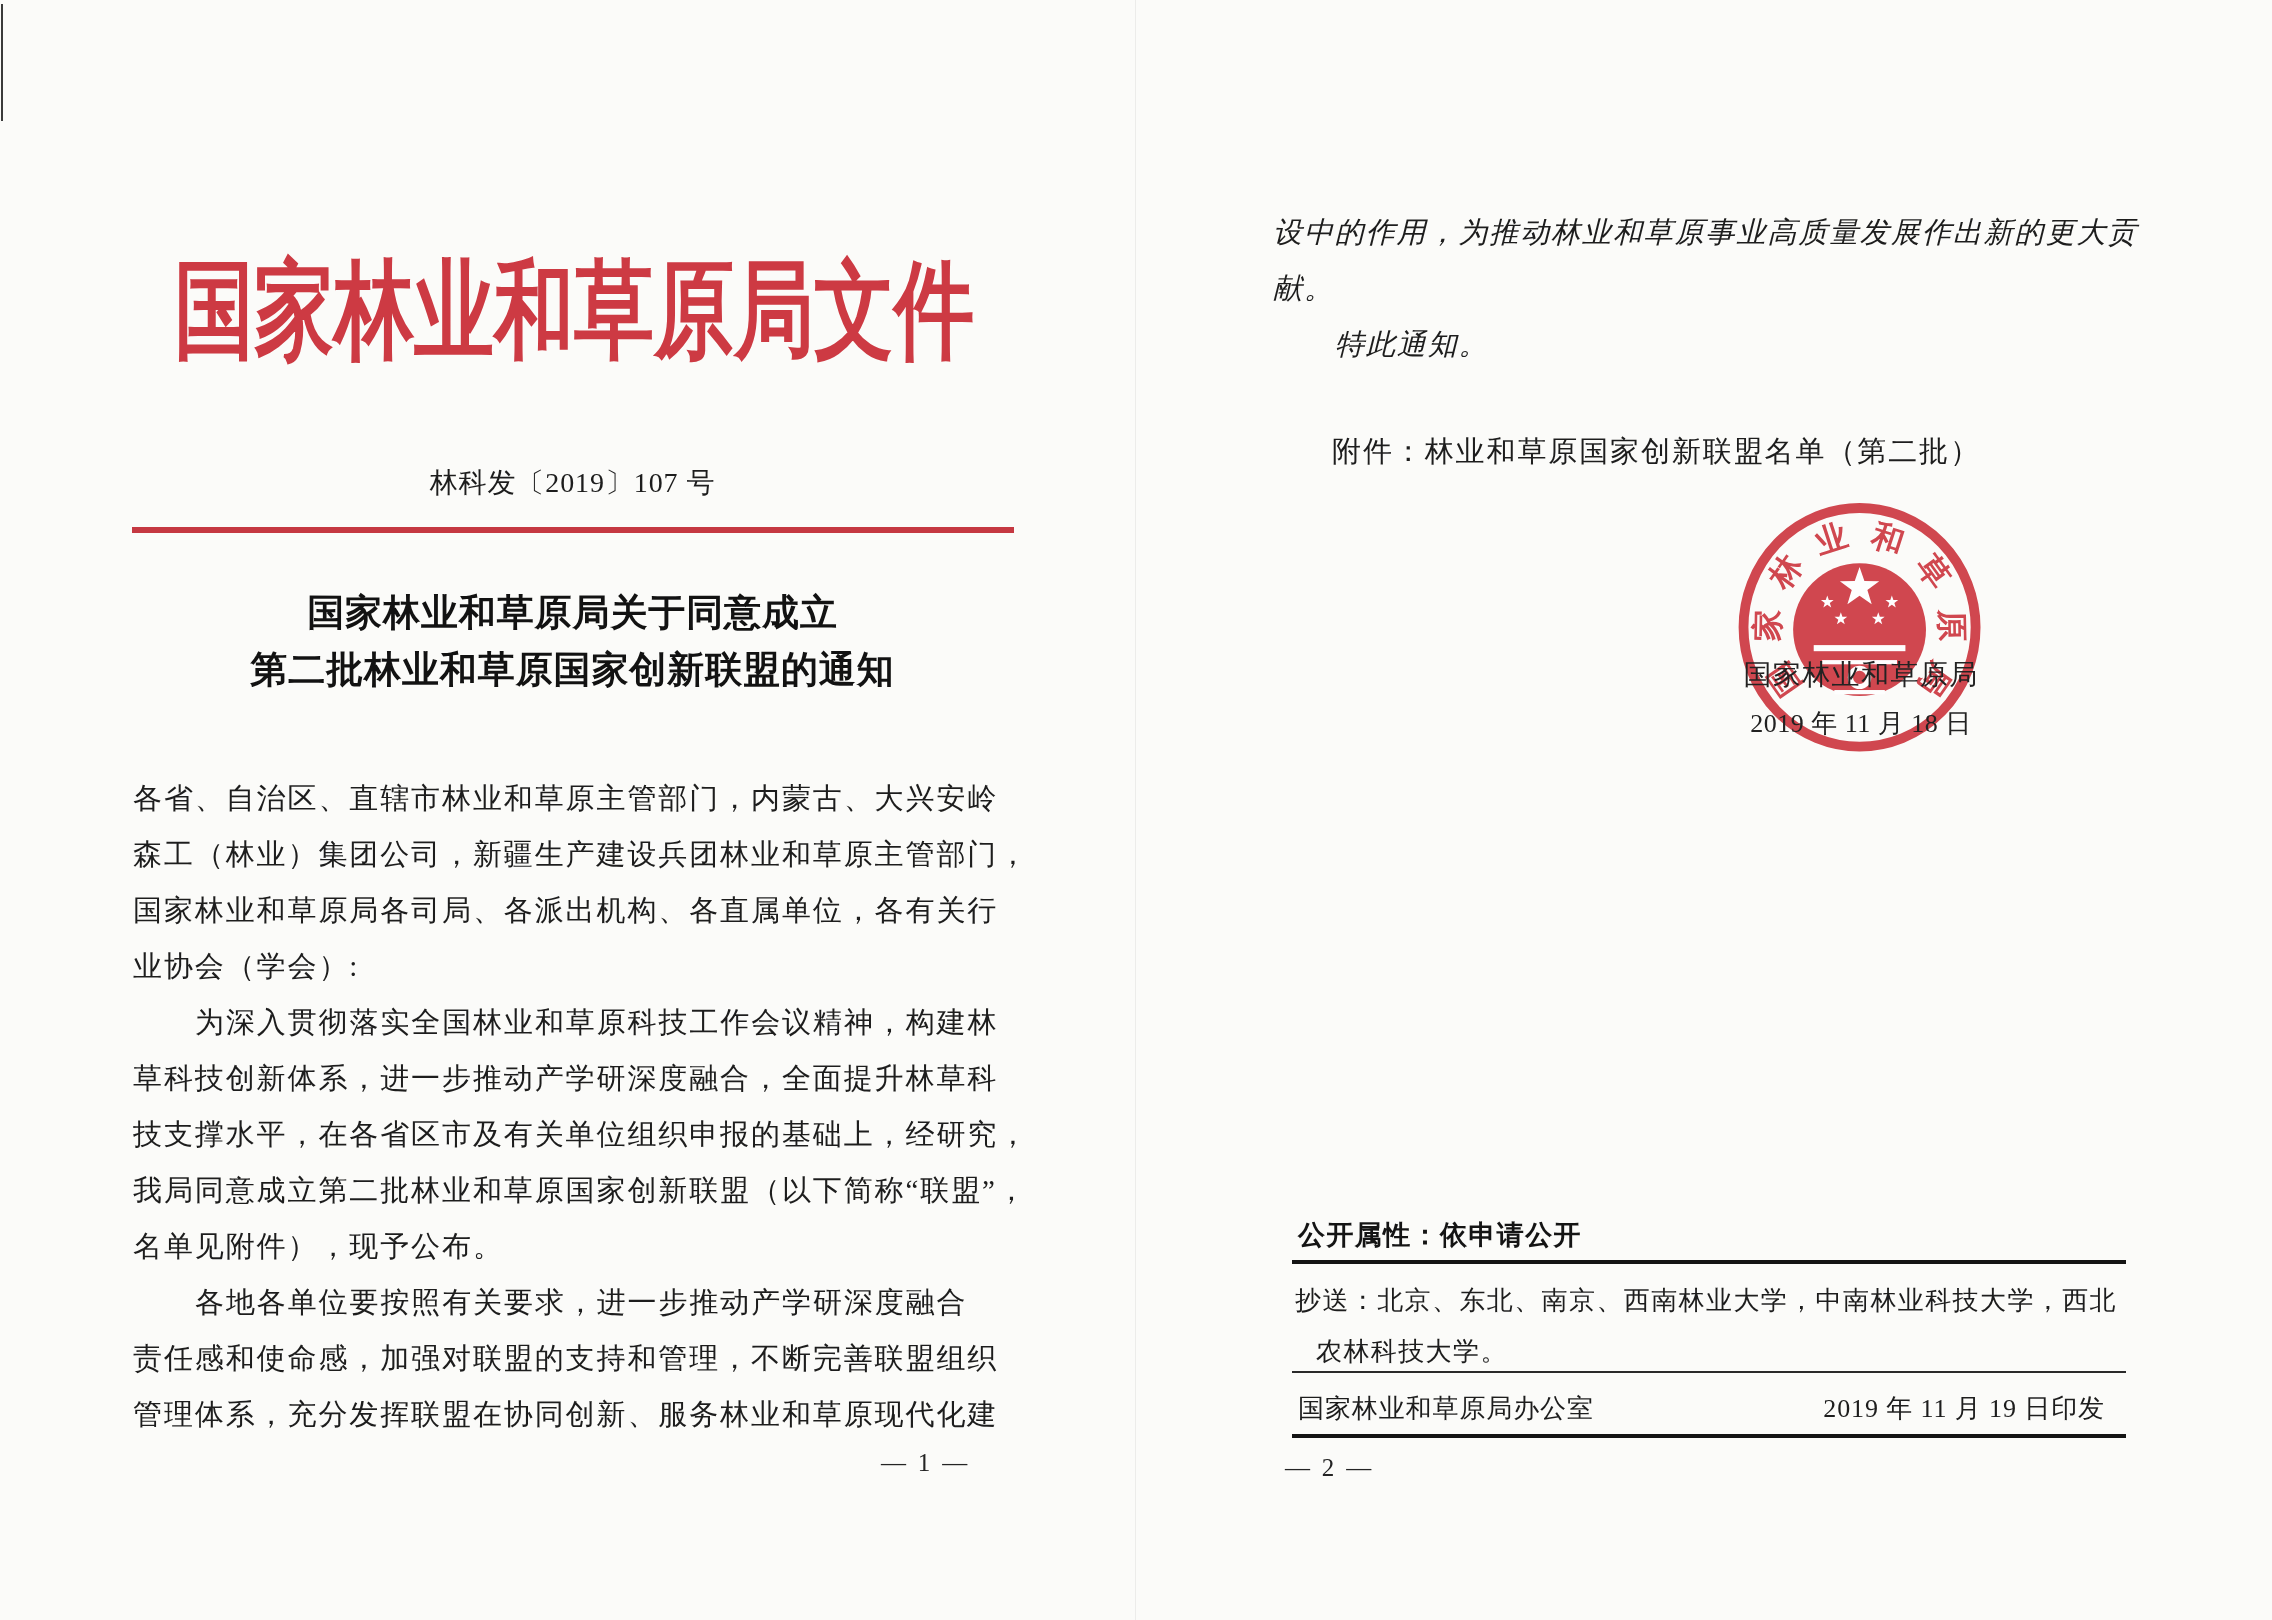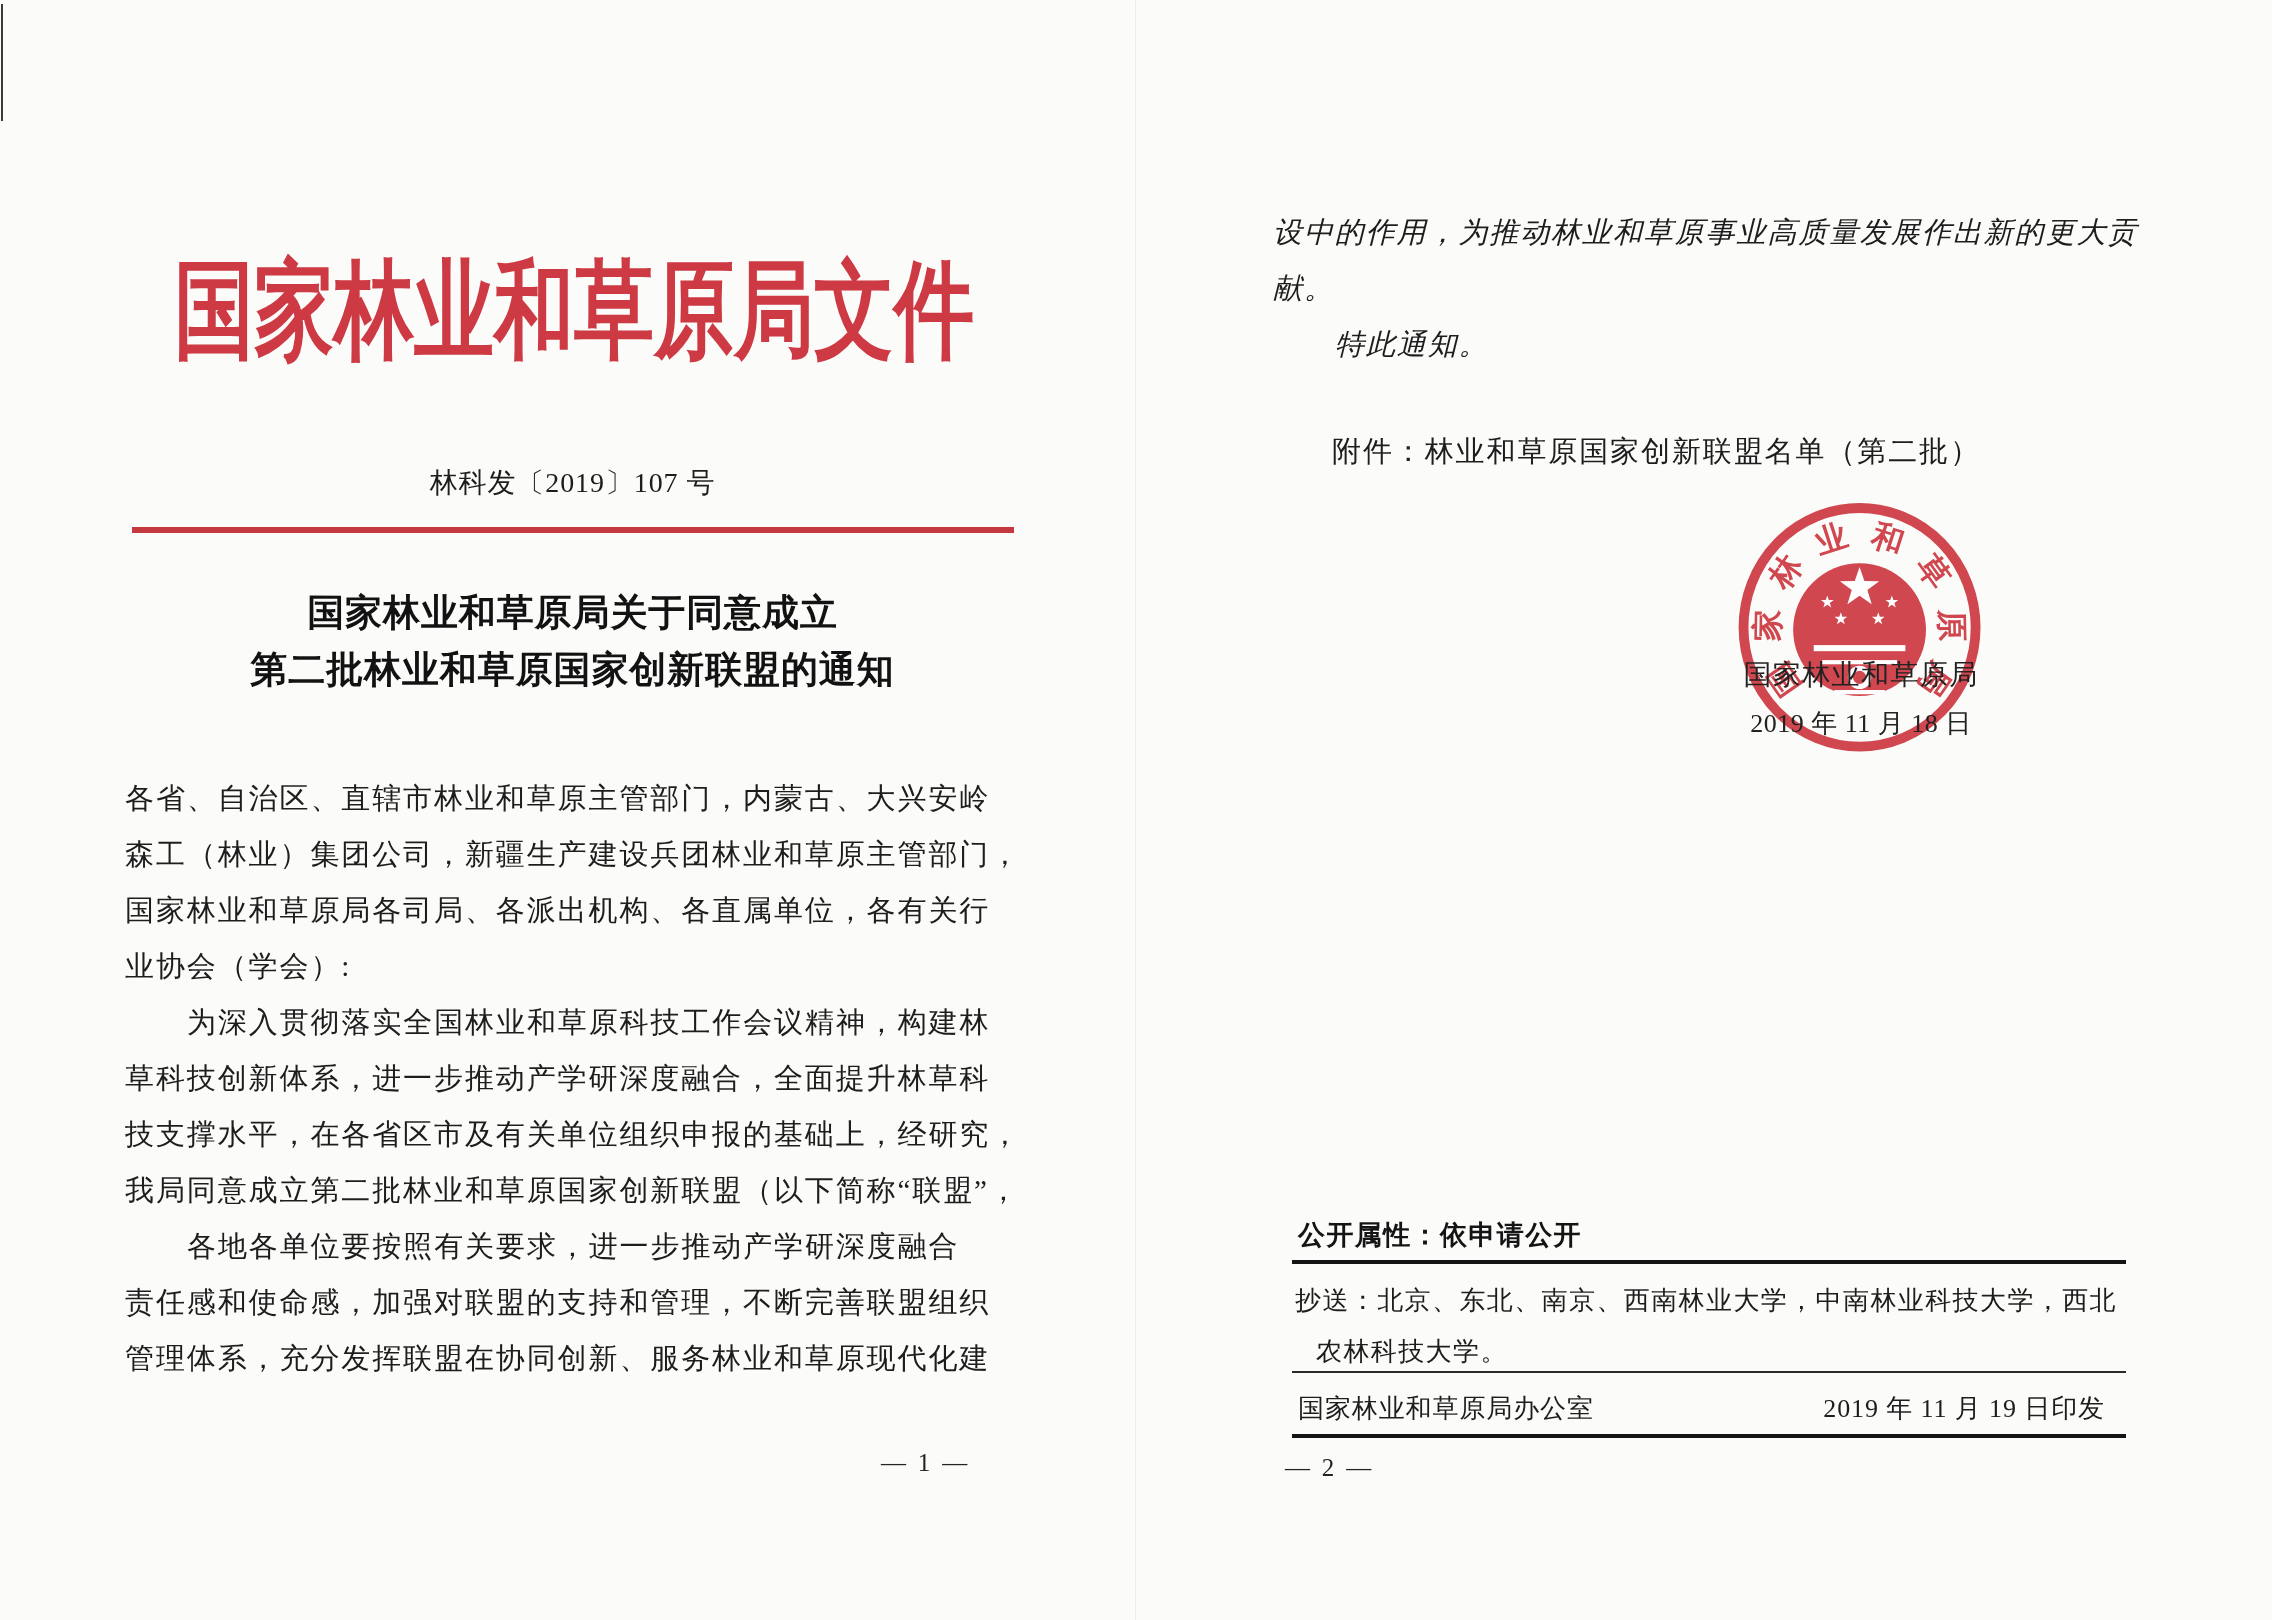--- a/index.html
+++ b/index.html
@@ -42,21 +42,21 @@
   }
   .doc-title.l1{top:592px;}
   .doc-title.l2{top:649px;}
 
   .body-block{
     font-size:29px;line-height:56px;letter-spacing:1.9px;
     color:var(--ink);
   }
   .body-block > div{white-space:nowrap;}
   .body-block .indent{text-indent:62px;}
-  .body-p1{left:125px;top:770px;width:891px;}
+  .body-p1{left:133px;top:770px;width:891px;}
   .body-p2{left:1273px;top:204px;width:891px;font-style:italic;}
 
   .attachment{
     left:1332px;top:432px;
     font-size:29px;letter-spacing:1.9px;white-space:nowrap;
   }
 
   .page-number{font-size:25px;letter-spacing:2.8px;color:#242424;white-space:nowrap;}
   .pn1{left:881px;top:1449px;}
   .pn2{left:1285px;top:1454px;}
@@ -106,20 +106,21 @@
 
   <div class="abs body-block body-p1">
     <div>各省、自治区、直辖市林业和草原主管部门，内蒙古、大兴安岭</div>
     <div>森工（林业）集团公司，新疆生产建设兵团林业和草原主管部门，</div>
     <div>国家林业和草原局各司局、各派出机构、各直属单位，各有关行</div>
     <div>业协会（学会）:</div>
     <div class="indent">为深入贯彻落实全国林业和草原科技工作会议精神，构建林</div>
     <div>草科技创新体系，进一步推动产学研深度融合，全面提升林草科</div>
     <div>技支撑水平，在各省区市及有关单位组织申报的基础上，经研究，</div>
     <div>我局同意成立第二批林业和草原国家创新联盟（以下简称“联盟”，</div>
+    <div>名单见附件），现予公布。</div>
     <div class="indent">各地各单位要按照有关要求，进一步推动产学研深度融合</div>
     <div>责任感和使命感，加强对联盟的支持和管理，不断完善联盟组织</div>
     <div>管理体系，充分发挥联盟在协同创新、服务林业和草原现代化建</div>
   </div>
 
   <div class="abs page-number pn1">— 1 —</div>
 </section>
 
 <section>
   <div class="abs body-block body-p2">

